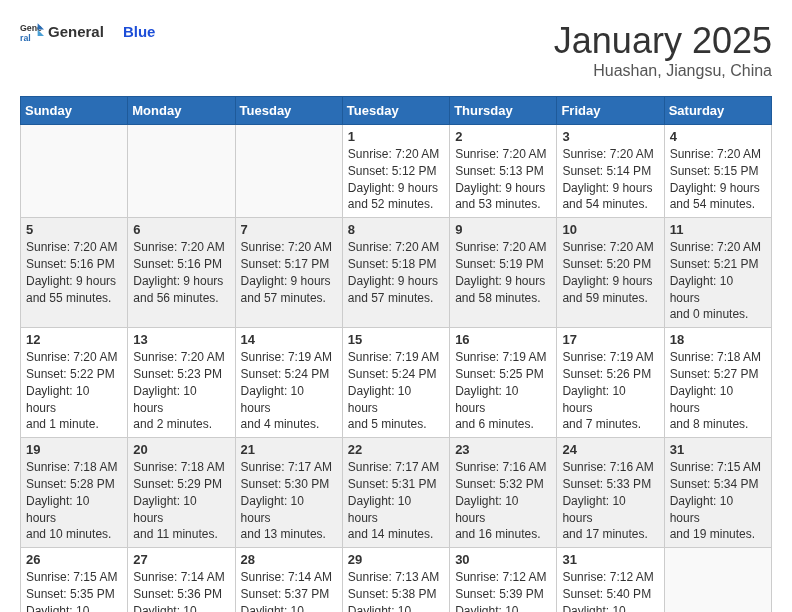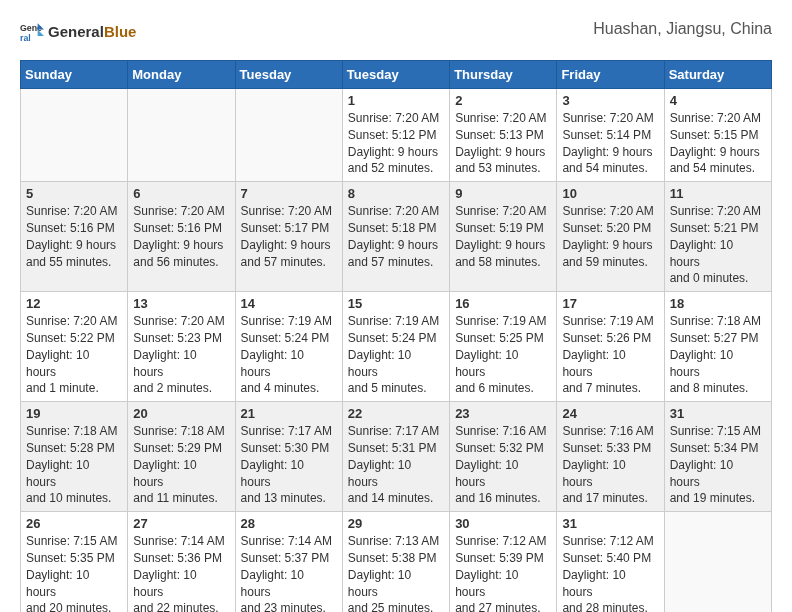--- a/index.html
+++ b/index.html
@@ -85,25 +85,26 @@
 <div class="header-area">
   <div class="logo">
     <svg class="logo-icon" viewBox="0 0 30 30" xmlns="http://www.w3.org/2000/svg">
       <text x="0" y="14" font-size="11" font-weight="bold" fill="#333">Gene</text>
       <text x="0" y="26" font-size="11" font-weight="bold" fill="#2a6db5">ral</text>
       <polygon points="22,4 30,12 22,12" fill="#2a6db5"></polygon>
       <polygon points="22,12 30,20 22,20" fill="#4a9fd5"></polygon>
     </svg>
     <div>
       <div style="font-size:15px; font-weight:bold; color:#333; line-height:1.1;">
-        <span>General</span><span style="color:#a16207;">Blue</span>
+        <span>General</span><span style="color:#1d4ed8;margin-left:19px;">Blue</span>
       </div>
     </div>
   </div>
   <div class="title-area">
+    <div class="calendar-title">January 2025</div>
     <div class="calendar-subtitle">Huashan, Jiangsu, China</div>
   </div>
 </div>
 
 <table class="calendar">
   <thead>
     <tr>
     <th>Sunday</th>
         <th>Monday</th>
         <th>Tuesday</th>

